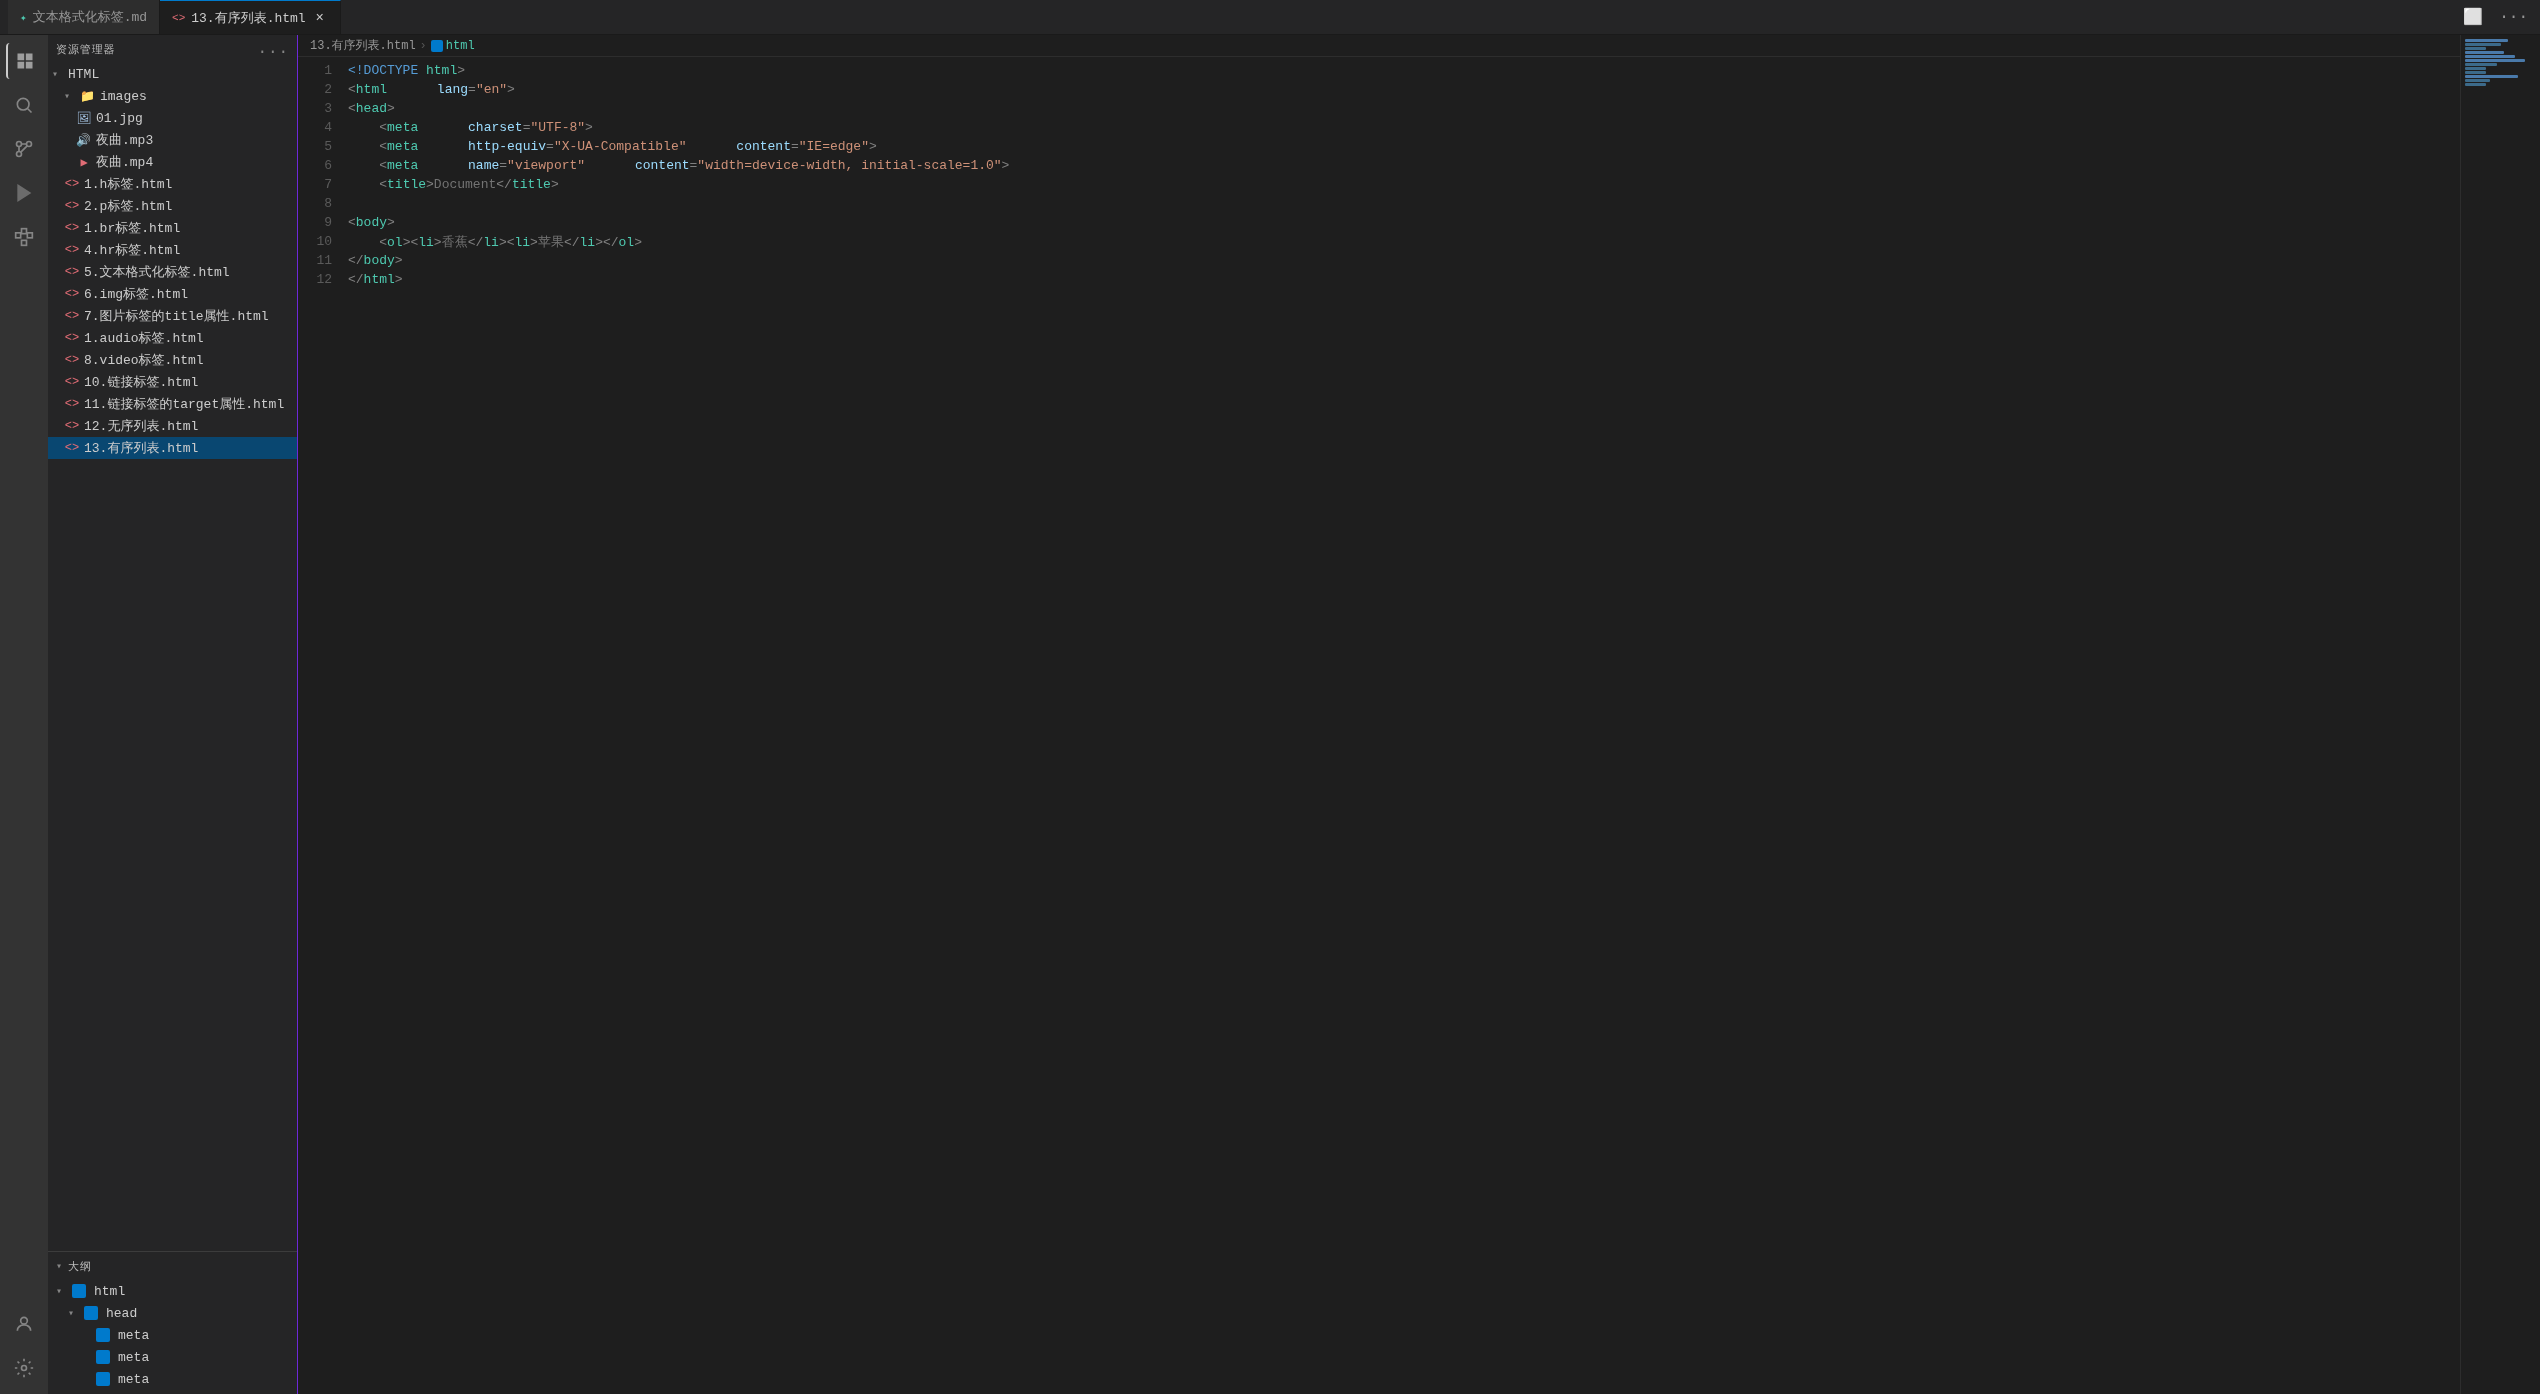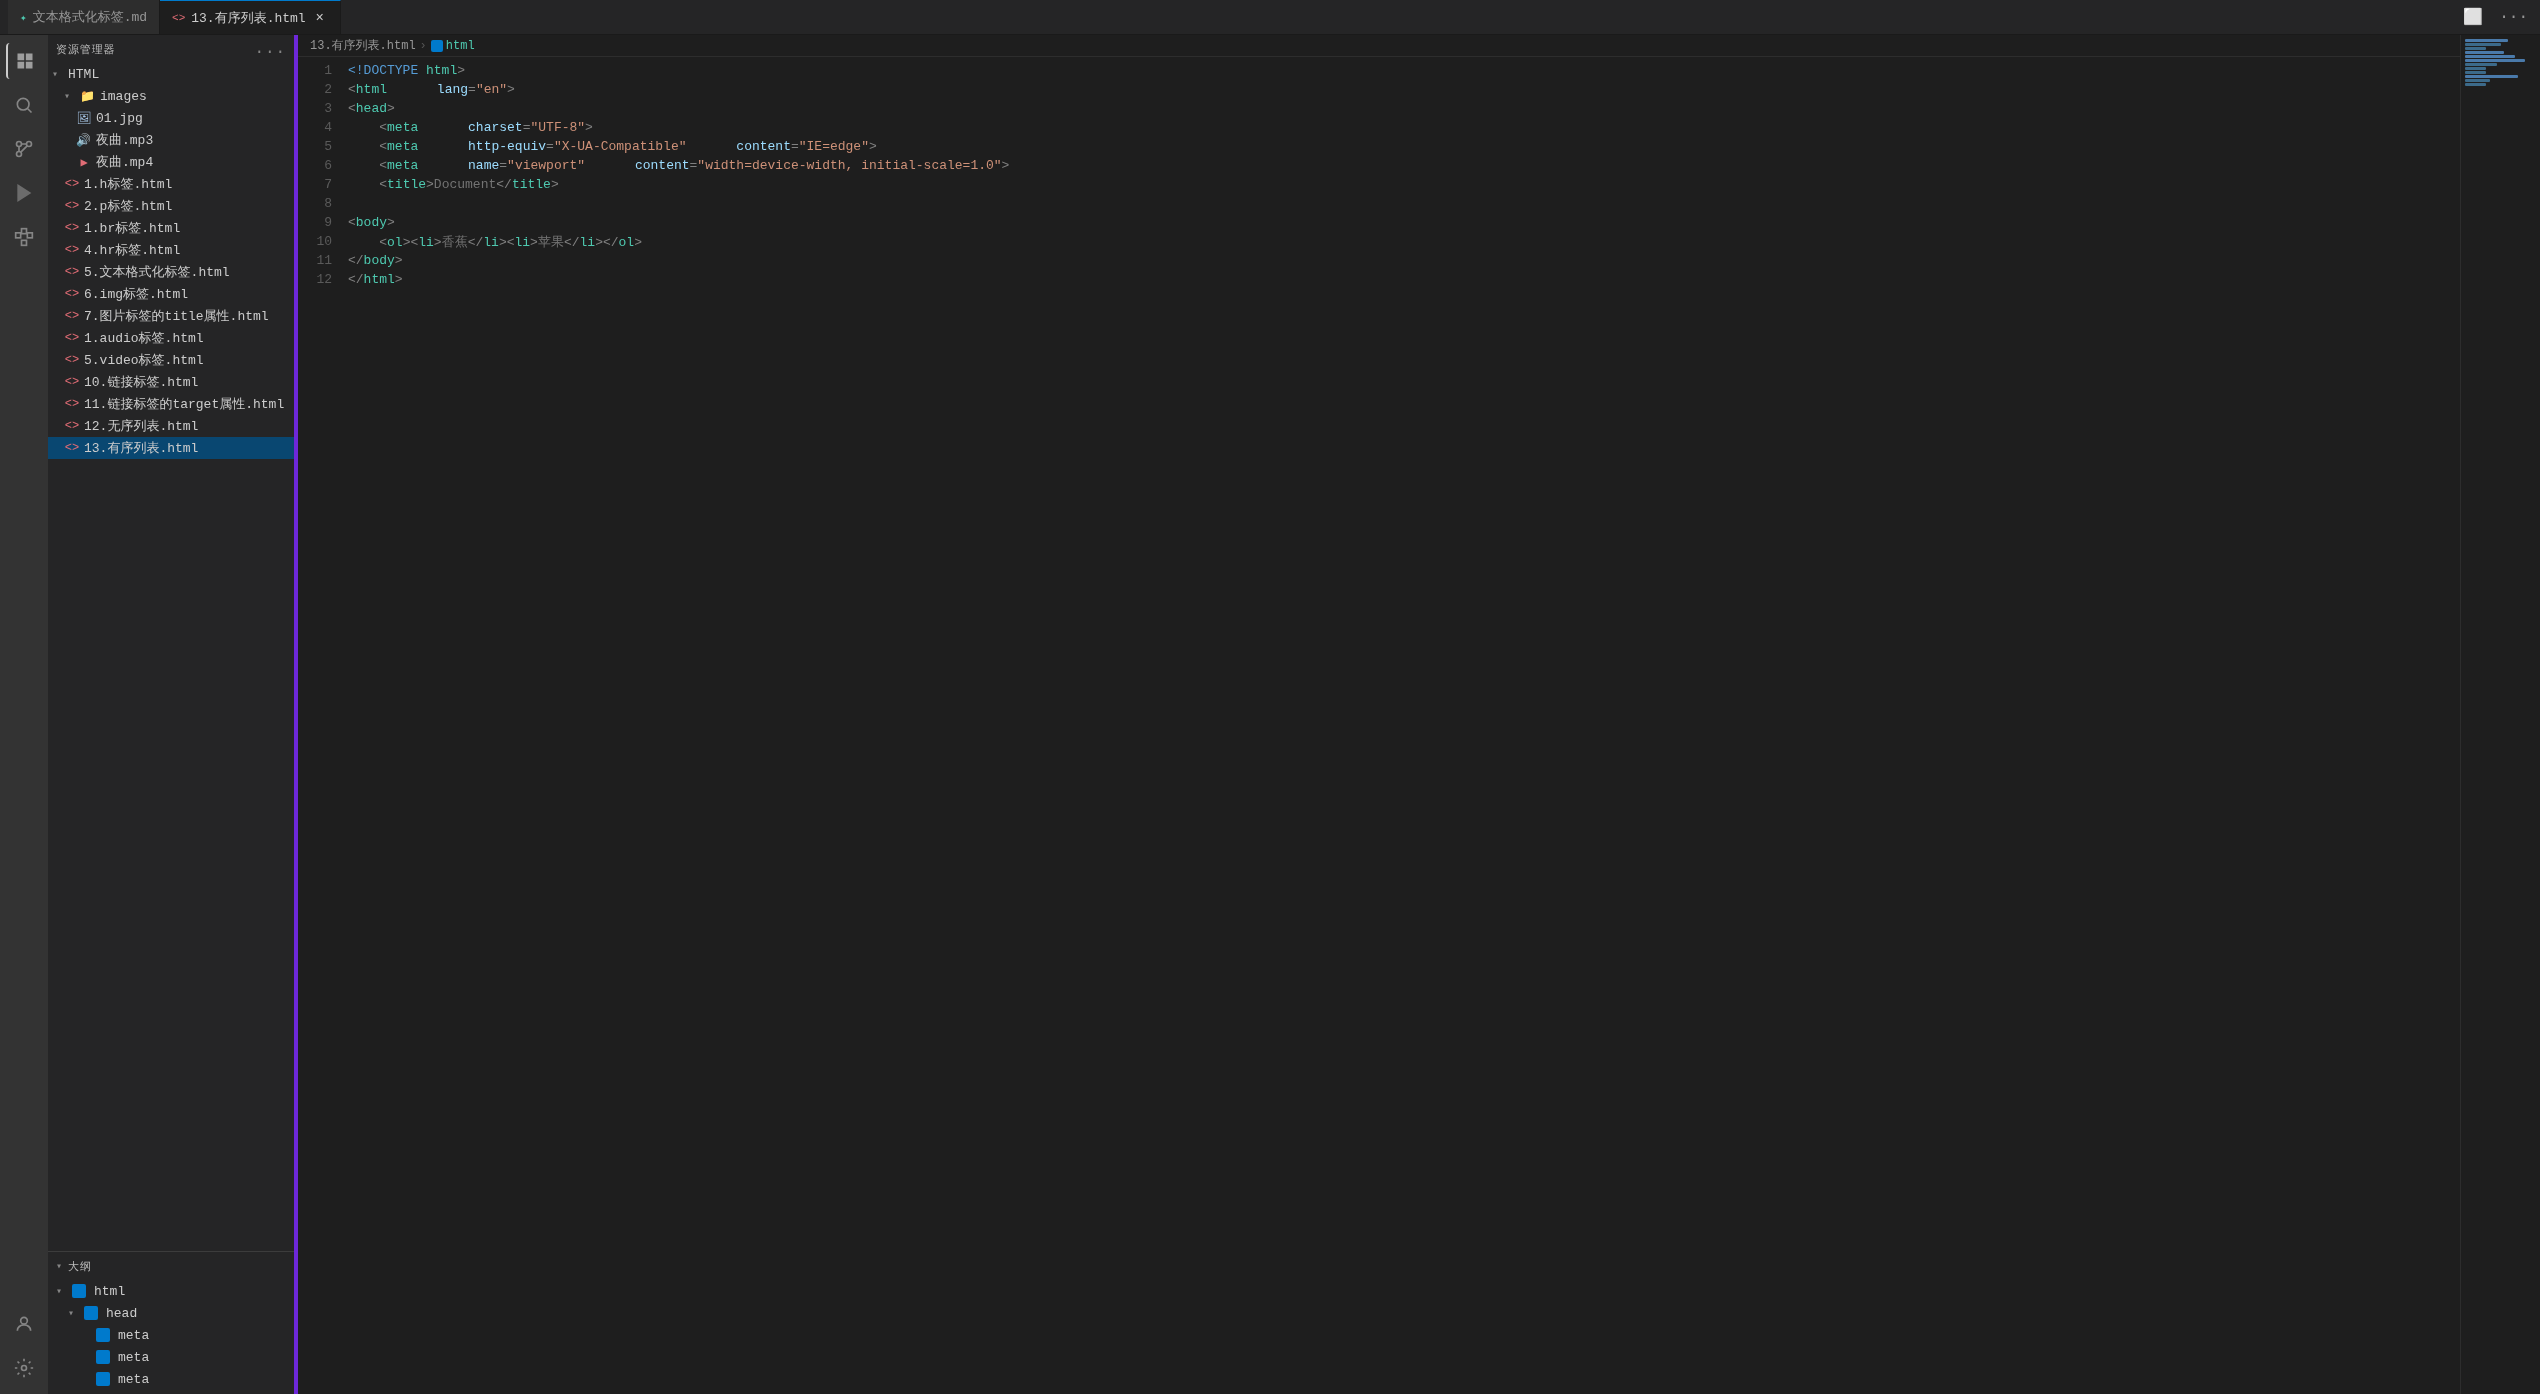--- a/index.html
+++ b/index.html
@@ -103,21 +103,21 @@
       margin-top: auto;
     }
     
     .sidebar {
       width: 250px;
       background: #252526;
       display: flex;
       flex-direction: column;
       overflow: hidden;
       flex-shrink: 0;
-      border-right: 4px solid #6d28d9;
+      border-right: 1px solid #6d28d9;
     }
     .sidebar-section {
       display: flex;
       flex-direction: column;
       overflow: hidden;
     }
     .sidebar-header {
       display: flex;
       align-items: center;
       padding: 4px 8px;
@@ -411,21 +411,21 @@
         <div class="tree-item level1">
           <span class="file-icon" style="color:#e06c75;">&lt;&gt;</span>
           <span>7.图片标签的title属性.html</span>
         </div>
         <div class="tree-item level1">
           <span class="file-icon" style="color:#e06c75;">&lt;&gt;</span>
           <span>1.audio标签.html</span>
         </div>
         <div class="tree-item level1">
           <span class="file-icon" style="color:#e06c75;">&lt;&gt;</span>
-          <span>5.video标签.html</span>
+          <span>8.video标签.html</span>
         </div>
         <div class="tree-item level1">
           <span class="file-icon" style="color:#e06c75;">&lt;&gt;</span>
           <span>10.链接标签.html</span>
         </div>
         <div class="tree-item level1">
           <span class="file-icon" style="color:#e06c75;">&lt;&gt;</span>
           <span>11.链接标签的target属性.html</span>
         </div>
         <div class="tree-item level1">

